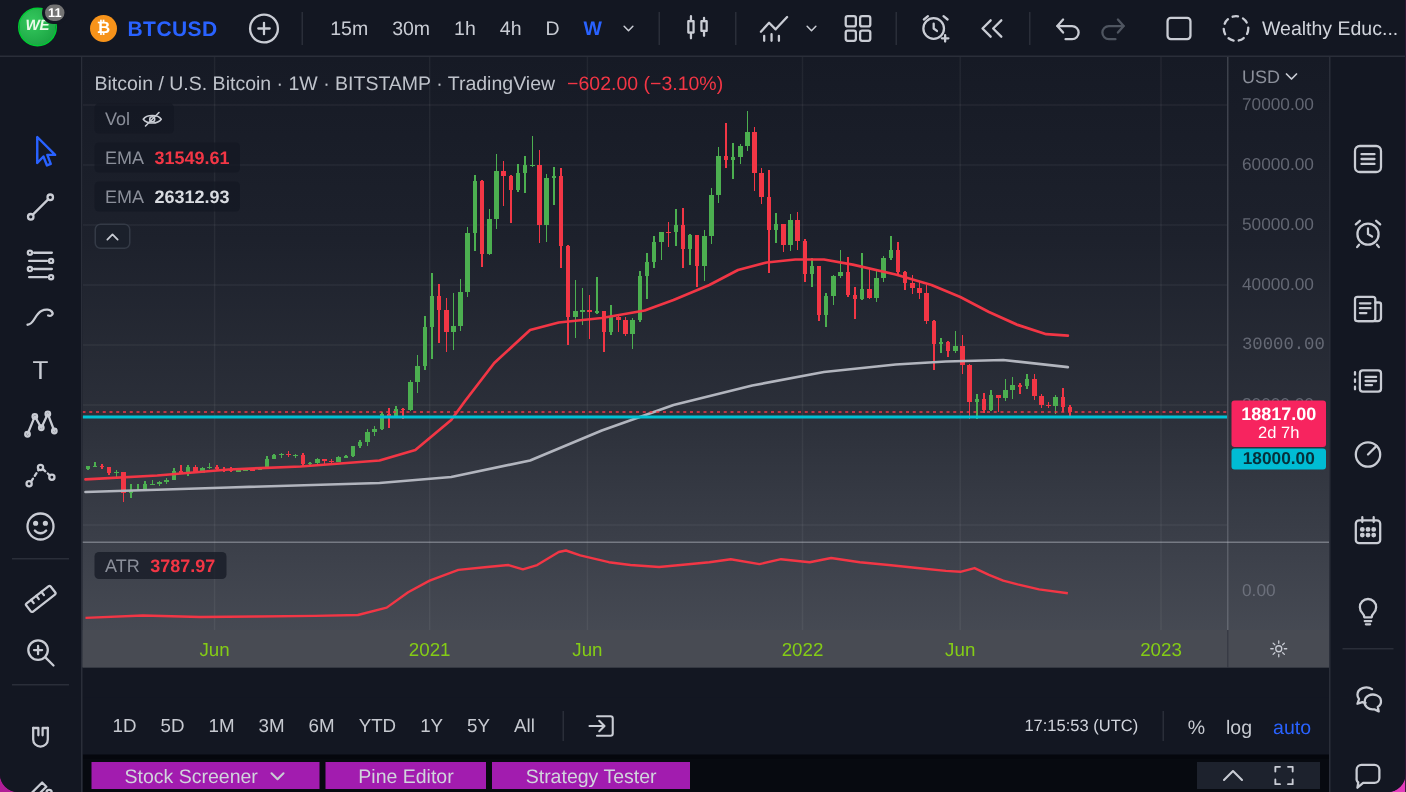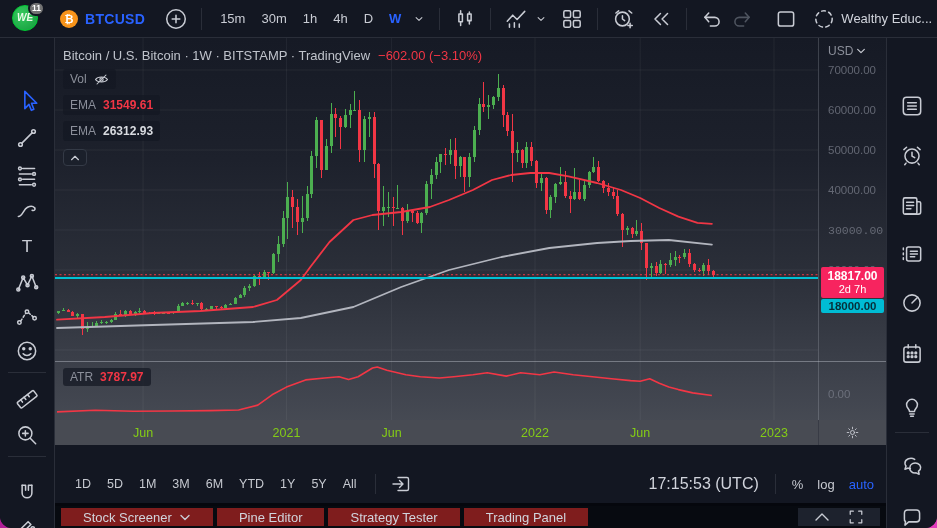--- a/index.html
+++ b/index.html
@@ -68,27 +68,27 @@
   .collapse-btn { margin-top:8px; width:24px; height:17px; background:#1b202b; border:1px solid #343a46; border-radius:4px; display:flex; align-items:center; justify-content:center; cursor:pointer; }
   .atr-legend { position:absolute; left:8px; top:330px; z-index:4; display:inline-flex; gap:7px; background:rgba(19,23,34,.72); border-radius:3px; padding:2px 7px; font-size:12px; }
   .atr-legend .lbl { color:#8b8f9a; }
   .atr-legend .val { color:#f23645; font-weight:bold; }
 
   
   .range-bar { height:41px; flex:0 0 41px; background:#131722; border-bottom:3px solid #05070d; display:flex; align-items:center; padding:0 12px;margin-top:20px; }
   .rb-btn { color:#c6c9d0; font-size:12.5px; padding:4px 8px; border-radius:4px; cursor:pointer; }
   .rb-sep { width:1px; height:20px; background:#2a2e39; margin:0 10px; }
   .rb-right { margin-left:auto; display:flex; align-items:center; gap:14px; }
-  .rb-clock { color:#d1d4dc; font-size:16px; cursor:pointer;text-align:center; }
+  .rb-clock { color:#d1d4dc; font-size:11px; cursor:pointer;text-align:center; }
   .rb-mini { color:#c6c9d0; font-size:13px; cursor:pointer; }
   .rb-mini.blue { color:#2962ff; }
 
   
   .footer { flex:1; background:#070a10; display:flex; align-items:stretch; padding:2px 6px; gap:4px; }
-  .f-tab { background:#7f1d1d; color:#d1d4dc; font-size:13px; display:flex; align-items:center; justify-content:center; gap:7px; padding:0 22px; cursor:pointer; }
+  .f-tab { background:#a21caf; color:#d1d4dc; font-size:13px; display:flex; align-items:center; justify-content:center; gap:7px; padding:0 22px; cursor:pointer; }
   .f-right { margin-left:auto; background:#1d222d; display:flex; align-items:center; gap:18px; padding:0 16px; }
 </style>
 </head>
 <body>
 
 <div class="screen">
 <div class="app">
 
   <header class="topbar">
     <div class="logo-wrap">
@@ -705,23 +705,20 @@
           <svg class="ico" width="12" height="9" viewBox="0 0 12 8">
                 <path d="M2 2 L6 6 L10 2"></path>
               </svg>
         </div>
         <div class="f-tab">
           <span>Pine Editor</span>
         </div>
         <div class="f-tab">
           <span>Strategy Tester</span>
         </div>
-        <div class="f-tab">
-          <span>Trading Panel</span>
-        </div>
         <div class="f-right">
           <svg class="ico" width="16" height="12" viewBox="0 0 16 10">
                 <path d="M2 8 L8 2 L14 8"></path>
               </svg>
           <svg class="ico" width="16" height="16" viewBox="0 0 18 18">
             <path d="M2.5 6 V2.5 H6 M12 2.5 h3.5 V6 M15.5 12 v3.5 H12 M6 15.5 H2.5 V12"></path>
           </svg>
         </div>
       </div>
     </div>

